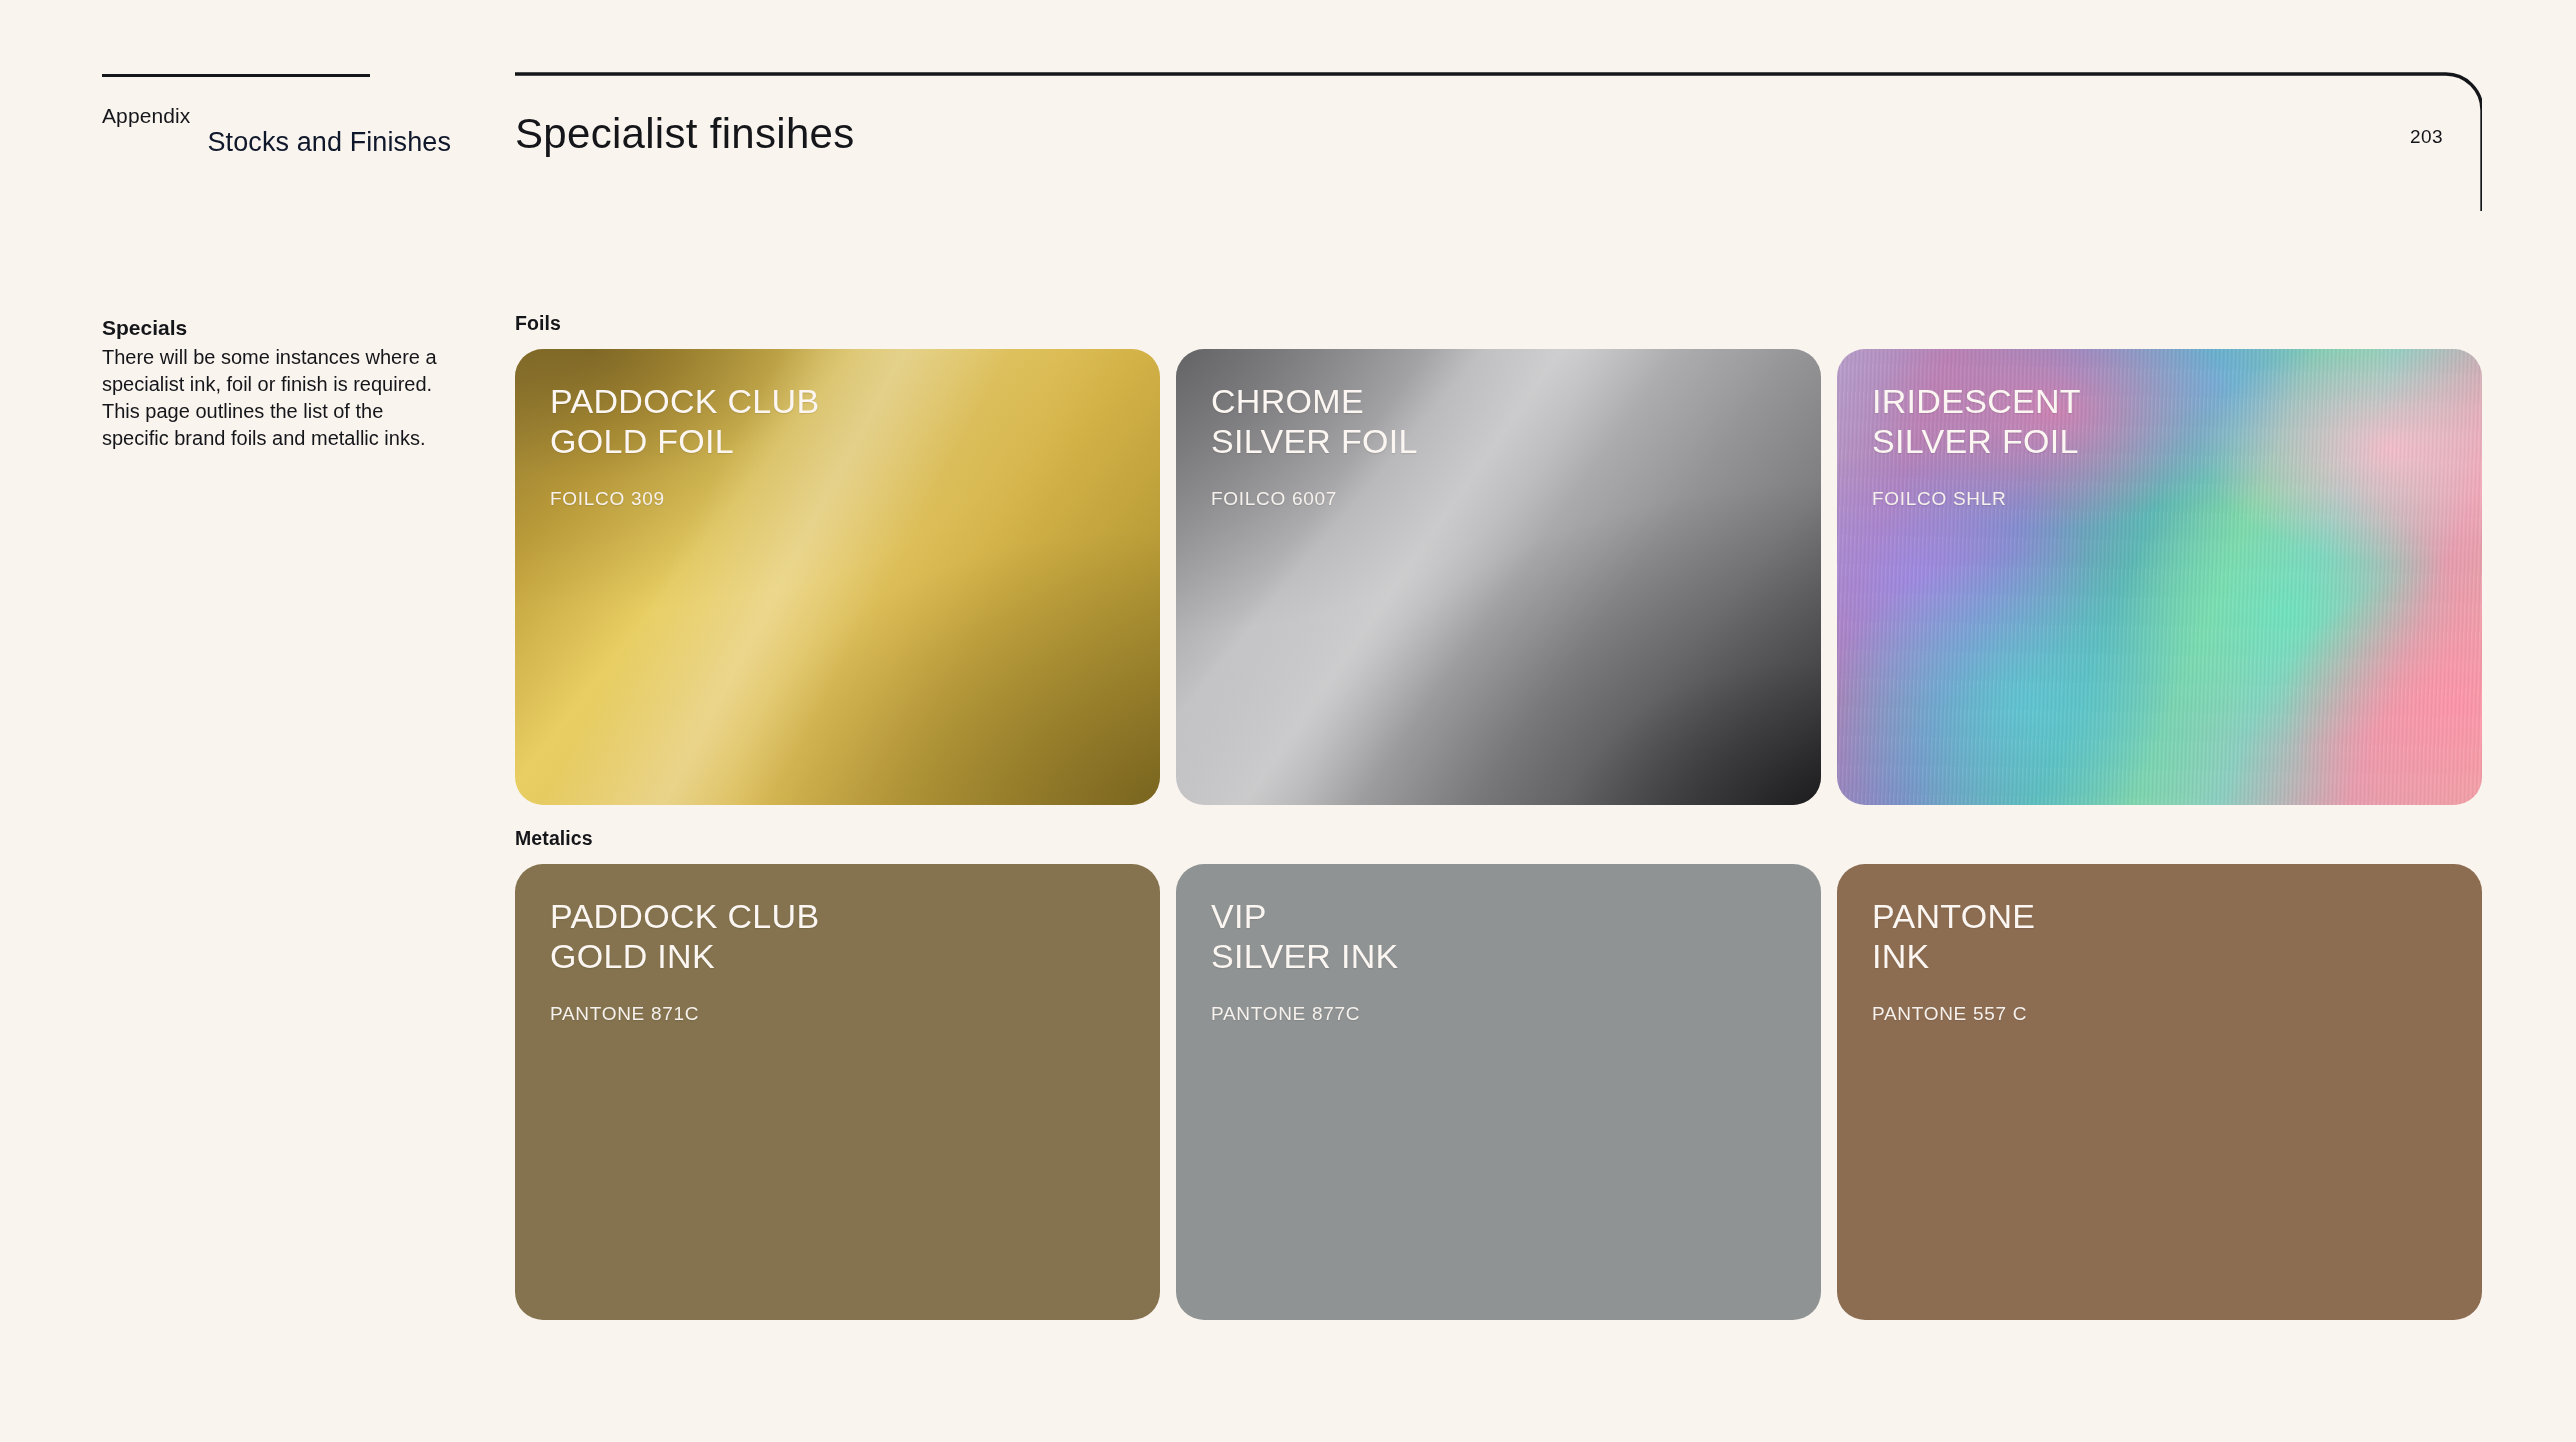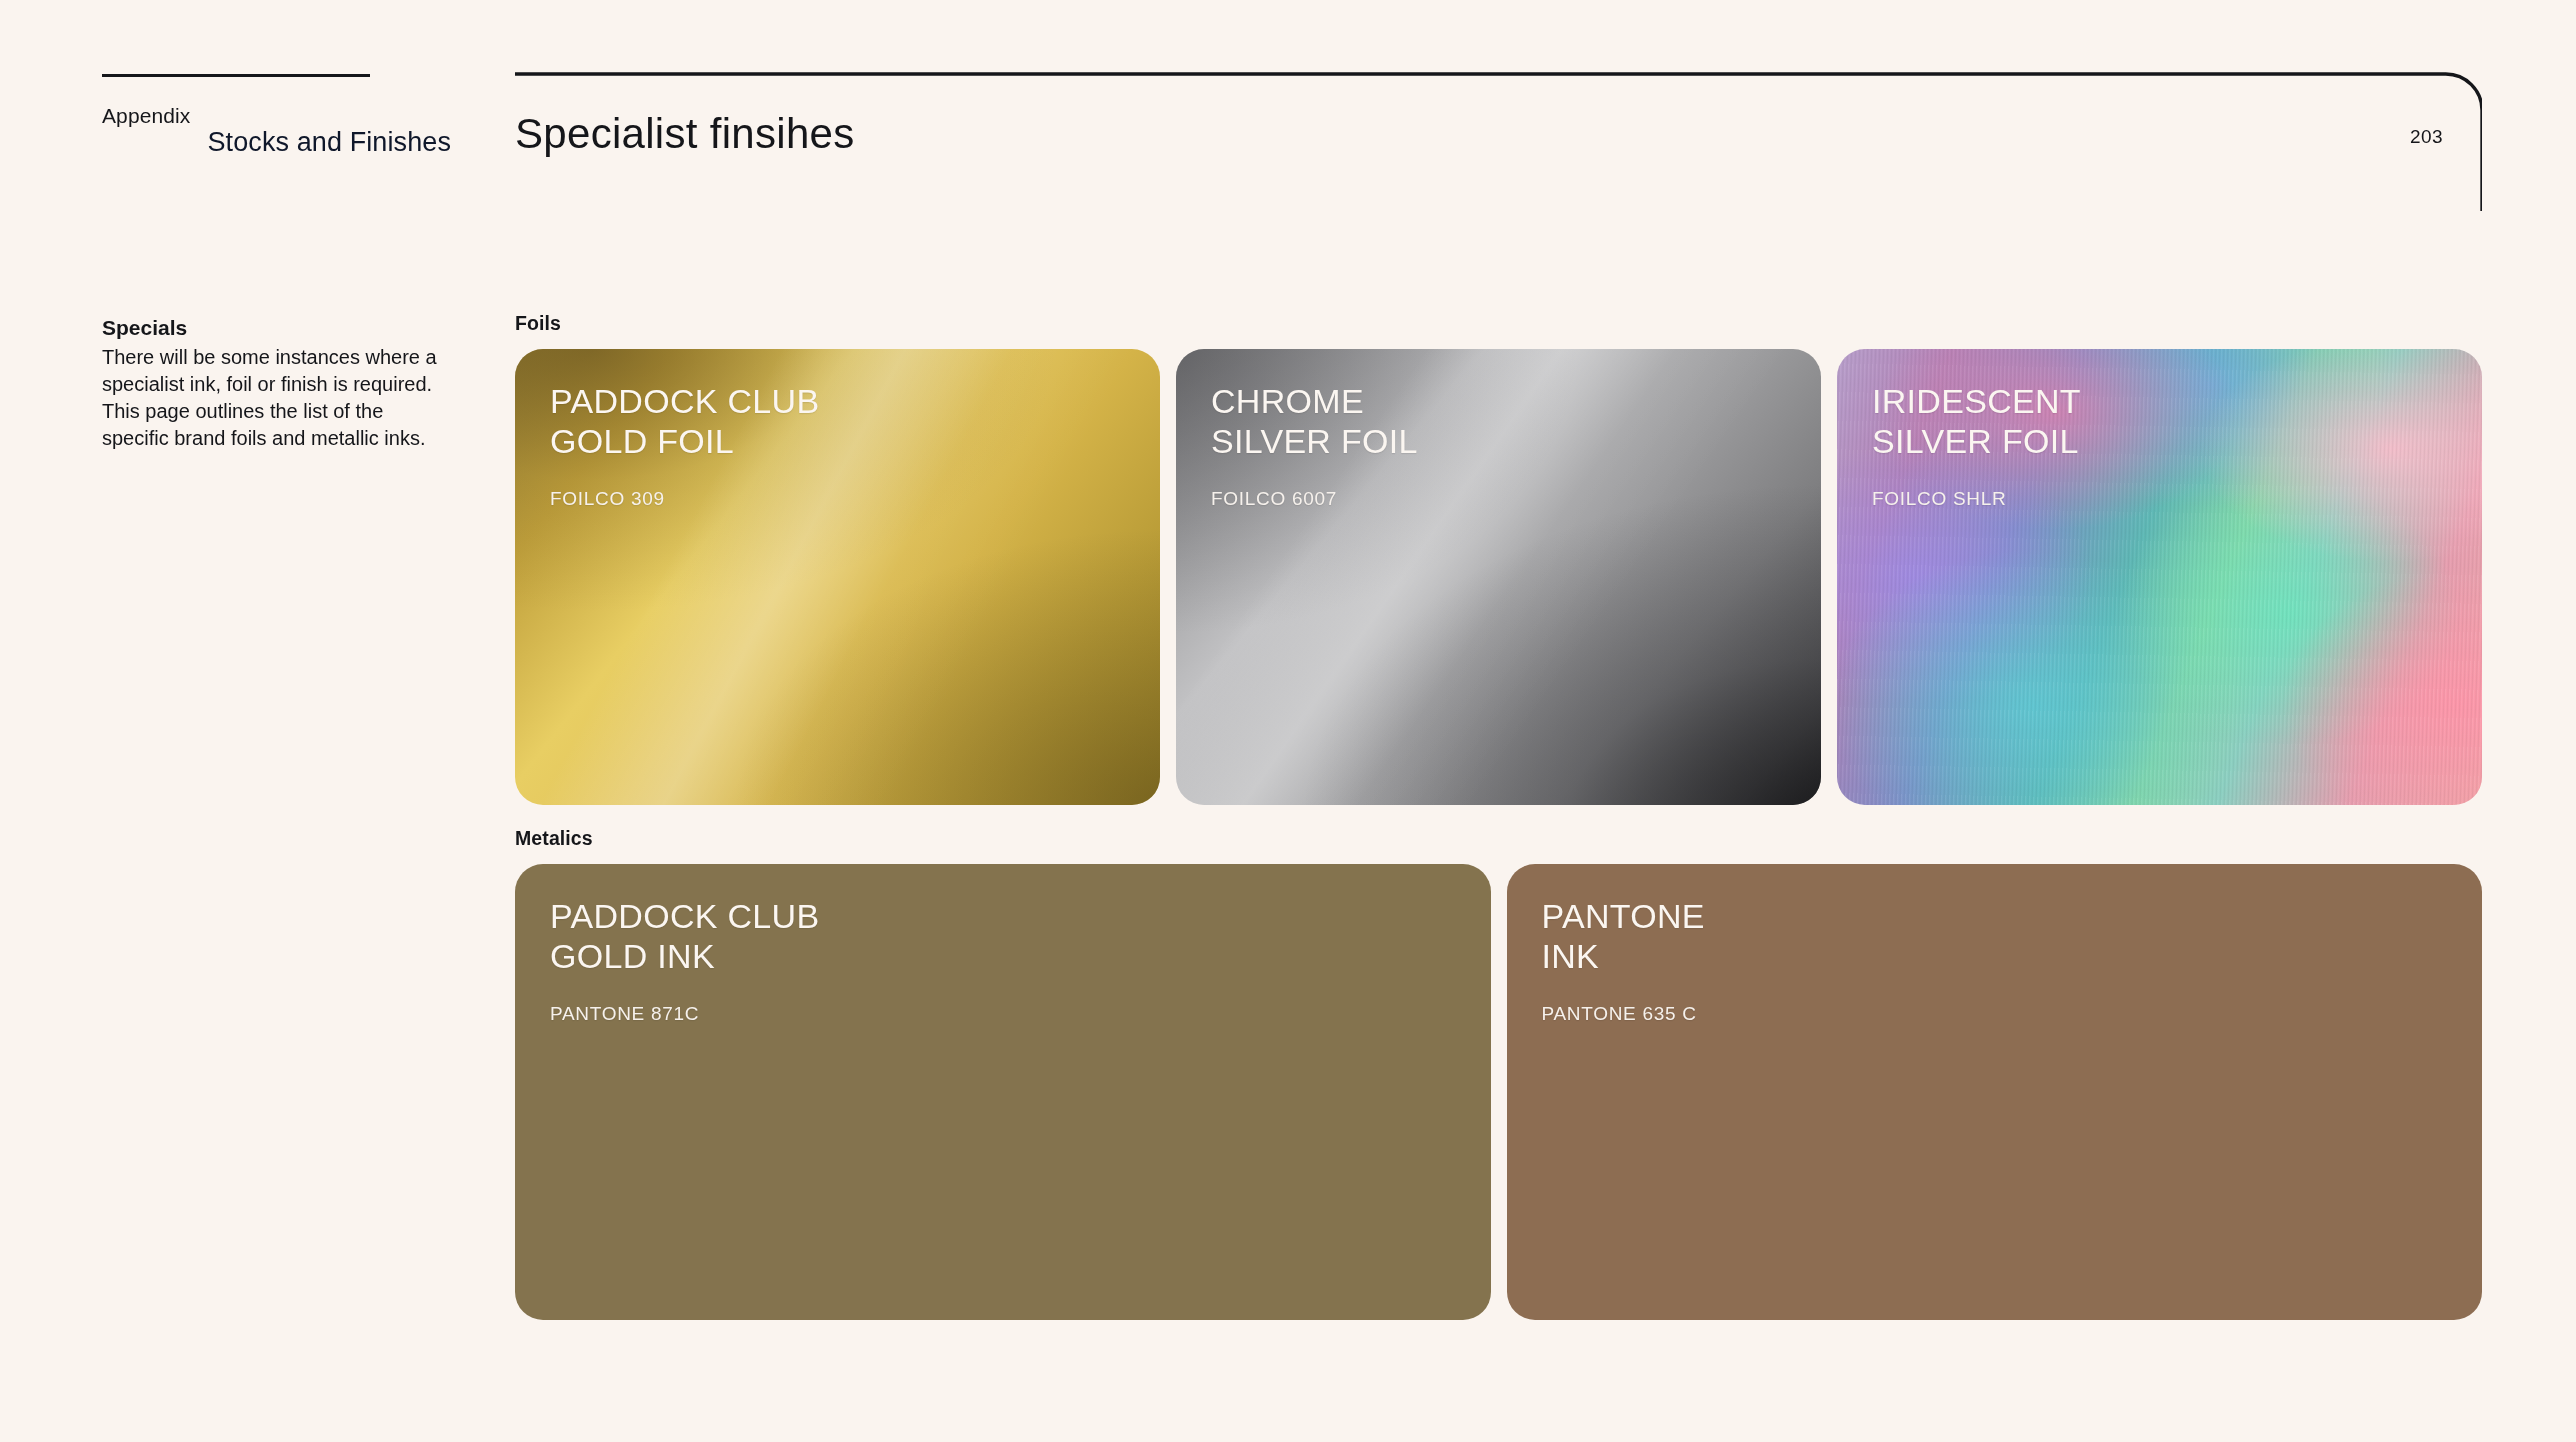--- a/index.html
+++ b/index.html
@@ -298,26 +298,34 @@
 
     <div class="swatch">
       <div class="fill-solid" style="background: rgb(132, 115, 78);"></div>
       <div class="swatch-text">
         <div class="swatch-name">PADDOCK CLUB
 GOLD INK</div>
         <div class="swatch-code">PANTONE 871C</div>
       </div>
     </div>
 
+    <div class="swatch">
+      <div class="fill-solid" style="background: rgb(143, 147, 148);"></div>
+      <div class="swatch-text">
+        <div class="swatch-name">VIP
+SILVER INK</div>
+        <div class="swatch-code">PANTONE 877C</div>
+      </div>
+    </div>
 
     <div class="swatch">
       <div class="fill-solid" style="background: rgb(141, 109, 82);"></div>
       <div class="swatch-text">
         <div class="swatch-name">PANTONE
 INK</div>
-        <div class="swatch-code">PANTONE 635  C</div>
+        <div class="swatch-code">PANTONE 557  C</div>
       </div>
     </div>
 
   </div>
 
 </div>
 
 
 </body></html>

